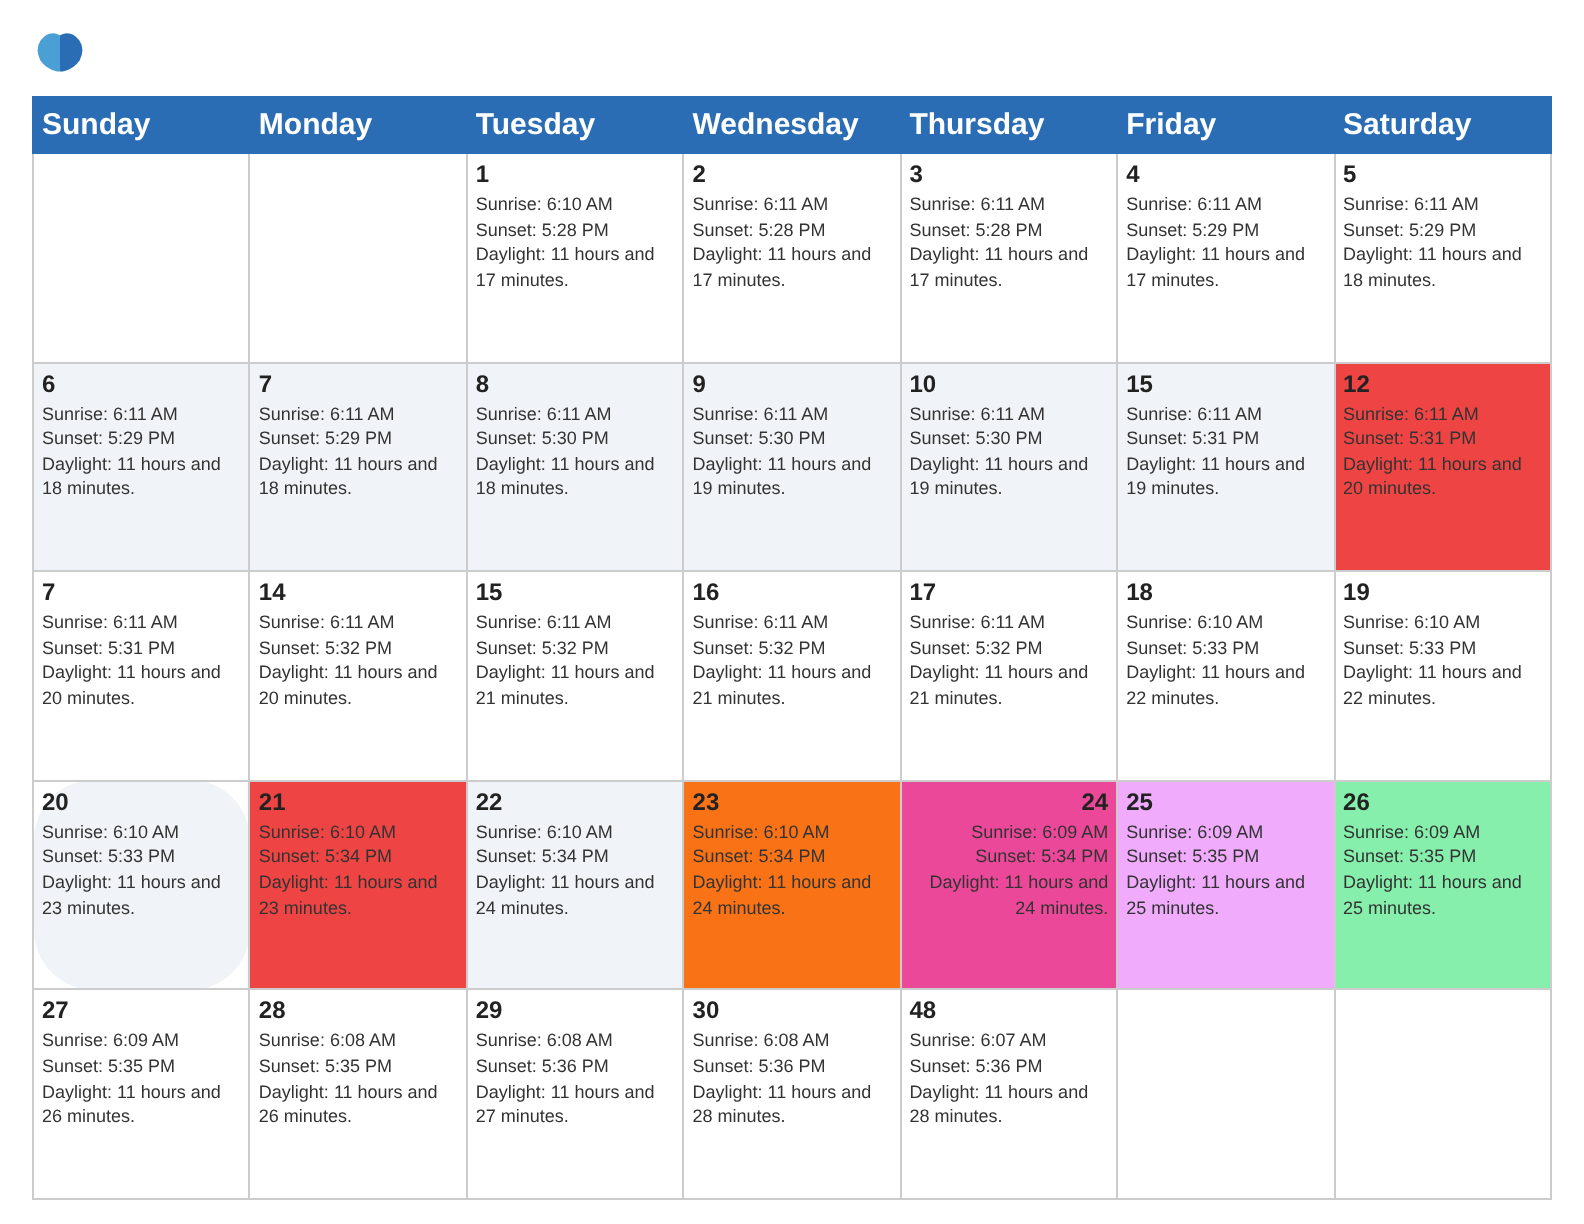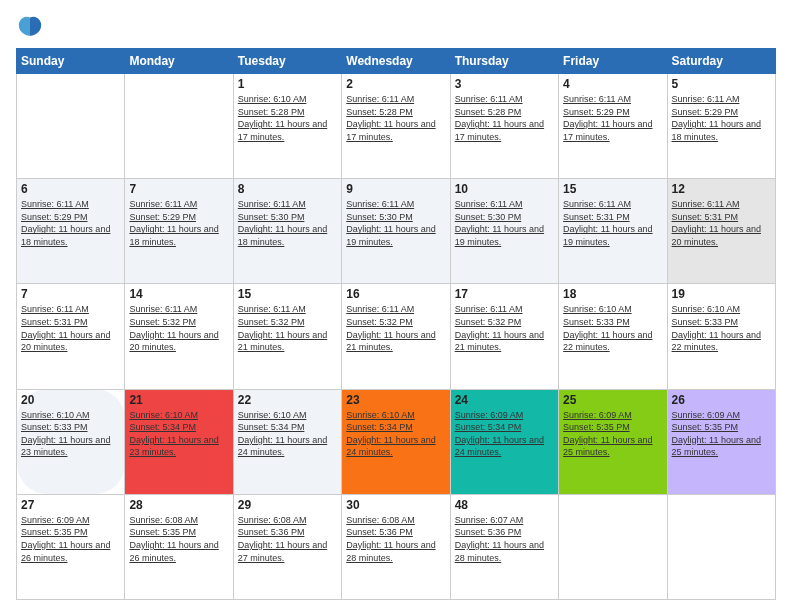--- a/index.html
+++ b/index.html
@@ -64,21 +64,21 @@
     .calendar {
       flex: 1;
       border: 1px solid #ccc;
       border-collapse: collapse;
       width: 100%;
       table-layout: fixed;
     }
     .calendar th {
       background-color: #2a6db5;
       color: #fff;
-      font-size: 12px;
+      font-size: 15px;
       font-weight: bold;
       padding: 5px 4px;
       text-align: left;
       border: 1px solid #2a6db5;
     }
     .calendar td {
       border: 1px solid #ccc;
       vertical-align: top;
       padding: 3px 4px;
       font-size: 9.5px;
@@ -93,21 +93,20 @@
       font-size: 12px;
       font-weight: bold;
       color: #222;
       display: block;
       margin-bottom: 2px;
     }
     .day-info {
       font-size: 9px;
       color: #333;
       line-height: 1.4;
-      text-decoration: underline;
     }
     .empty-cell {
       background: #fff !important;
     }
   </style>
 </head>
 <body>
 
 <div class="page">
   <div class="header">
@@ -182,21 +181,21 @@
             <div class="day-info">Sunrise: 6:11 AM<br>Sunset: 5:30 PM<br>Daylight: 11 hours and 19 minutes.</div>
           </td>
           <td style="background: rgb(240, 244, 248);">
             <span class="day-num">10</span>
             <div class="day-info">Sunrise: 6:11 AM<br>Sunset: 5:30 PM<br>Daylight: 11 hours and 19 minutes.</div>
           </td>
           <td style="background: rgb(240, 244, 248);">
             <span class="day-num">15</span>
             <div class="day-info">Sunrise: 6:11 AM<br>Sunset: 5:31 PM<br>Daylight: 11 hours and 19 minutes.</div>
           </td>
-          <td style="background: #e5e5e5;">
+          <td style="background: #ef4444;">
             <span class="day-num">12</span>
             <div class="day-info">Sunrise: 6:11 AM<br>Sunset: 5:31 PM<br>Daylight: 11 hours and 20 minutes.</div>
           </td>
         </tr>
         <tr>
           <td>
             <span class="day-num">7</span>
             <div class="day-info">Sunrise: 6:11 AM<br>Sunset: 5:31 PM<br>Daylight: 11 hours and 20 minutes.</div>
           </td>
           <td>
@@ -234,29 +233,29 @@
             <div class="day-info">Sunrise: 6:10 AM<br>Sunset: 5:34 PM<br>Daylight: 11 hours and 23 minutes.</div>
           </td>
           <td style="background: rgb(240, 244, 248);">
             <span class="day-num">22</span>
             <div class="day-info">Sunrise: 6:10 AM<br>Sunset: 5:34 PM<br>Daylight: 11 hours and 24 minutes.</div>
           </td>
           <td style="background: #f97316;">
             <span class="day-num">23</span>
             <div class="day-info">Sunrise: 6:10 AM<br>Sunset: 5:34 PM<br>Daylight: 11 hours and 24 minutes.</div>
           </td>
-          <td style="background: #14b8a6;">
+          <td style="background: #ec4899; text-align: right;">
             <span class="day-num">24</span>
             <div class="day-info">Sunrise: 6:09 AM<br>Sunset: 5:34 PM<br>Daylight: 11 hours and 24 minutes.</div>
           </td>
-          <td style="background: #84cc16; margin-left: 43px;">
+          <td style="background: #f0abfc; margin-left: 43px;">
             <span class="day-num">25</span>
             <div class="day-info">Sunrise: 6:09 AM<br>Sunset: 5:35 PM<br>Daylight: 11 hours and 25 minutes.</div>
           </td>
-          <td style="background: #c4b5fd;">
+          <td style="background: #86efac;">
             <span class="day-num">26</span>
             <div class="day-info">Sunrise: 6:09 AM<br>Sunset: 5:35 PM<br>Daylight: 11 hours and 25 minutes.</div>
           </td>
         </tr>
         <tr>
           <td>
             <span class="day-num">27</span>
             <div class="day-info">Sunrise: 6:09 AM<br>Sunset: 5:35 PM<br>Daylight: 11 hours and 26 minutes.</div>
           </td>
           <td>

